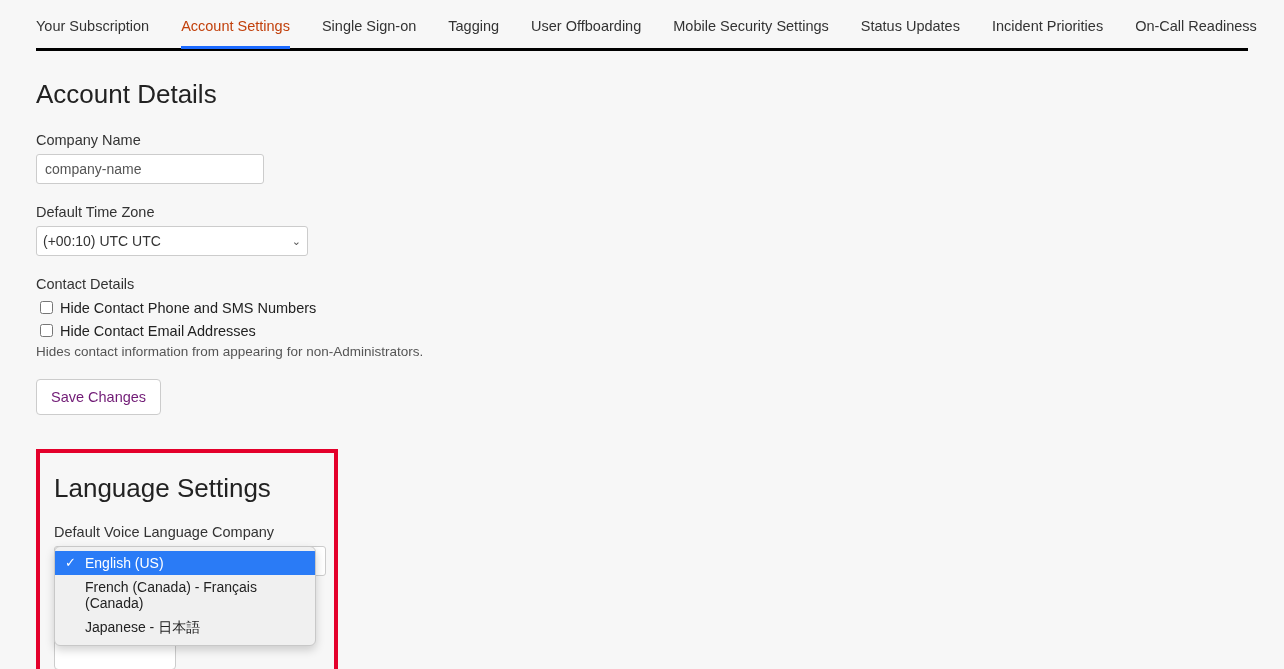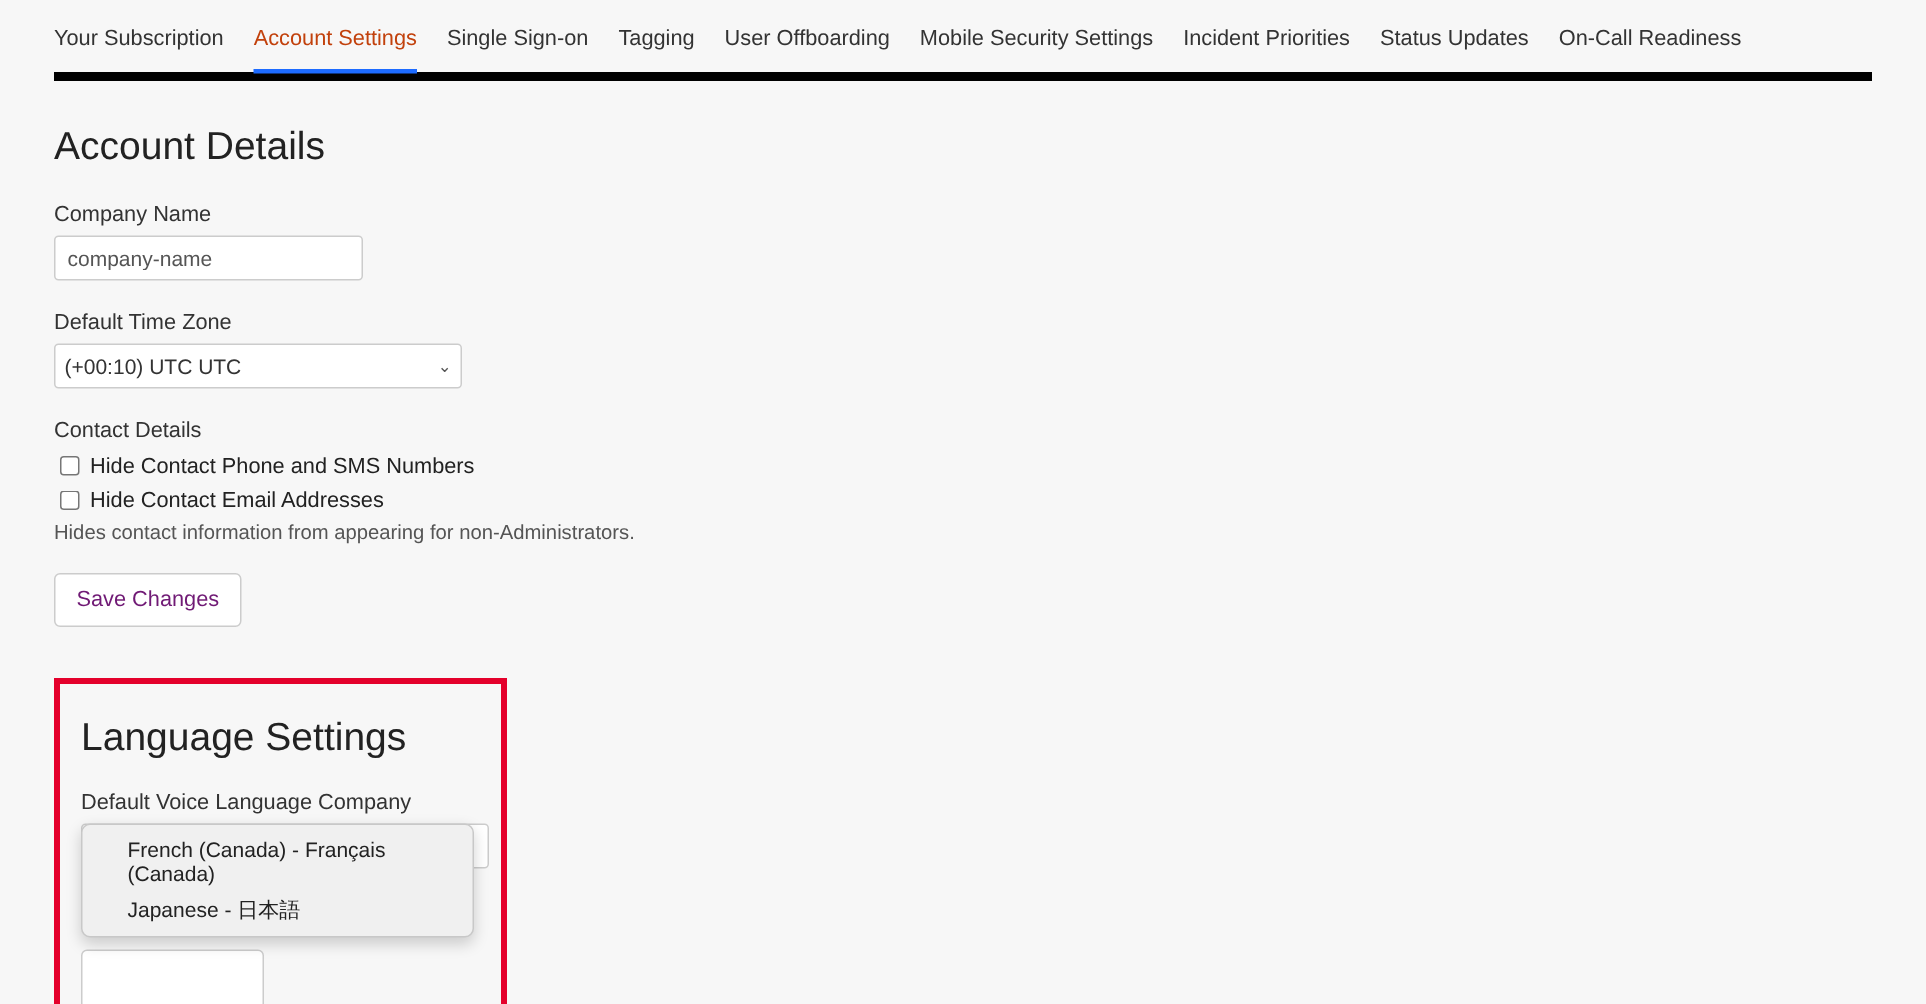--- a/index.html
+++ b/index.html
@@ -12,22 +12,22 @@
     font-size: 14px;
   }
   .page {
     width: 1284px;
     margin: 0 auto;
     padding: 0 36px;
     position: relative;
   }
   .tabs {
     display: flex;
-    gap: 20px;
-    border-bottom: 6px solid #000000;
+    gap: 32px;
+    border-bottom: 3px solid #000000;
     padding-top: 10px;
   }
   .tab {
     padding: 8px 0 12px 0;
     color: #333;
     cursor: pointer;
     font-size: 14.5px;
     white-space: nowrap;
   }
   .tab.active {
@@ -42,21 +42,21 @@
     margin: 28px 0 22px 0;
     color: #222;
   }
   .field-block { margin-bottom: 20px; }
   .field-label {
     font-size: 14.5px;
     color: #333;
     margin-bottom: 6px;
   }
   .text-input {
-    width: 206px;
+    width: 228px;
     height: 30px;
     border: 1px solid #ccc;
     border-radius: 3px;
     padding: 4px 8px;
     font-size: 14px;
     background: #fff;
     color: #555;
   }
   .select-box {
     width: 272px;
@@ -164,22 +164,22 @@
 
 <div class="page">
 
   <div class="tabs" id="tabs-container">
       <div class="tab">Your Subscription</div>
       <div class="tab active">Account Settings</div>
       <div class="tab">Single Sign-on</div>
       <div class="tab">Tagging</div>
       <div class="tab">User Offboarding</div>
       <div class="tab">Mobile Security Settings</div>
+      <div class="tab">Status Updates</div>
       <div class="tab">Incident Priorities</div>
-      <div class="tab">Status Updates</div>
       <div class="tab">On-Call Readiness</div>
     </div>
 
   <h1 class="section-title">Account Details</h1>
 
   <div class="field-block">
     <div class="field-label">Company Name</div>
     <input type="text" class="text-input" value="company-name" style="">
   </div>
 
@@ -208,20 +208,21 @@
     <button class="btn">Save Changes</button>
   </div>
 
   <div class="highlight-box">
     <h1 class="section-title">Language Settings</h1>
     <div class="field-label">Default Voice Language Company</div>
 
     <div class="dropdown-wrap">
       <div class="select-ghost"></div>
       <div class="dropdown-open" id="lang-dropdown">
+          <div class="dropdown-option selected">English (US)</div>
           <div class="dropdown-option">French (Canada) - Français (Canada)</div>
           <div class="dropdown-option">Japanese - 日本語</div>
         </div>
     </div>
 
     <div class="under-select">
       <button class="btn" style="width:122px; height:40px; padding:0;"></button>
     </div>
   </div>
 

